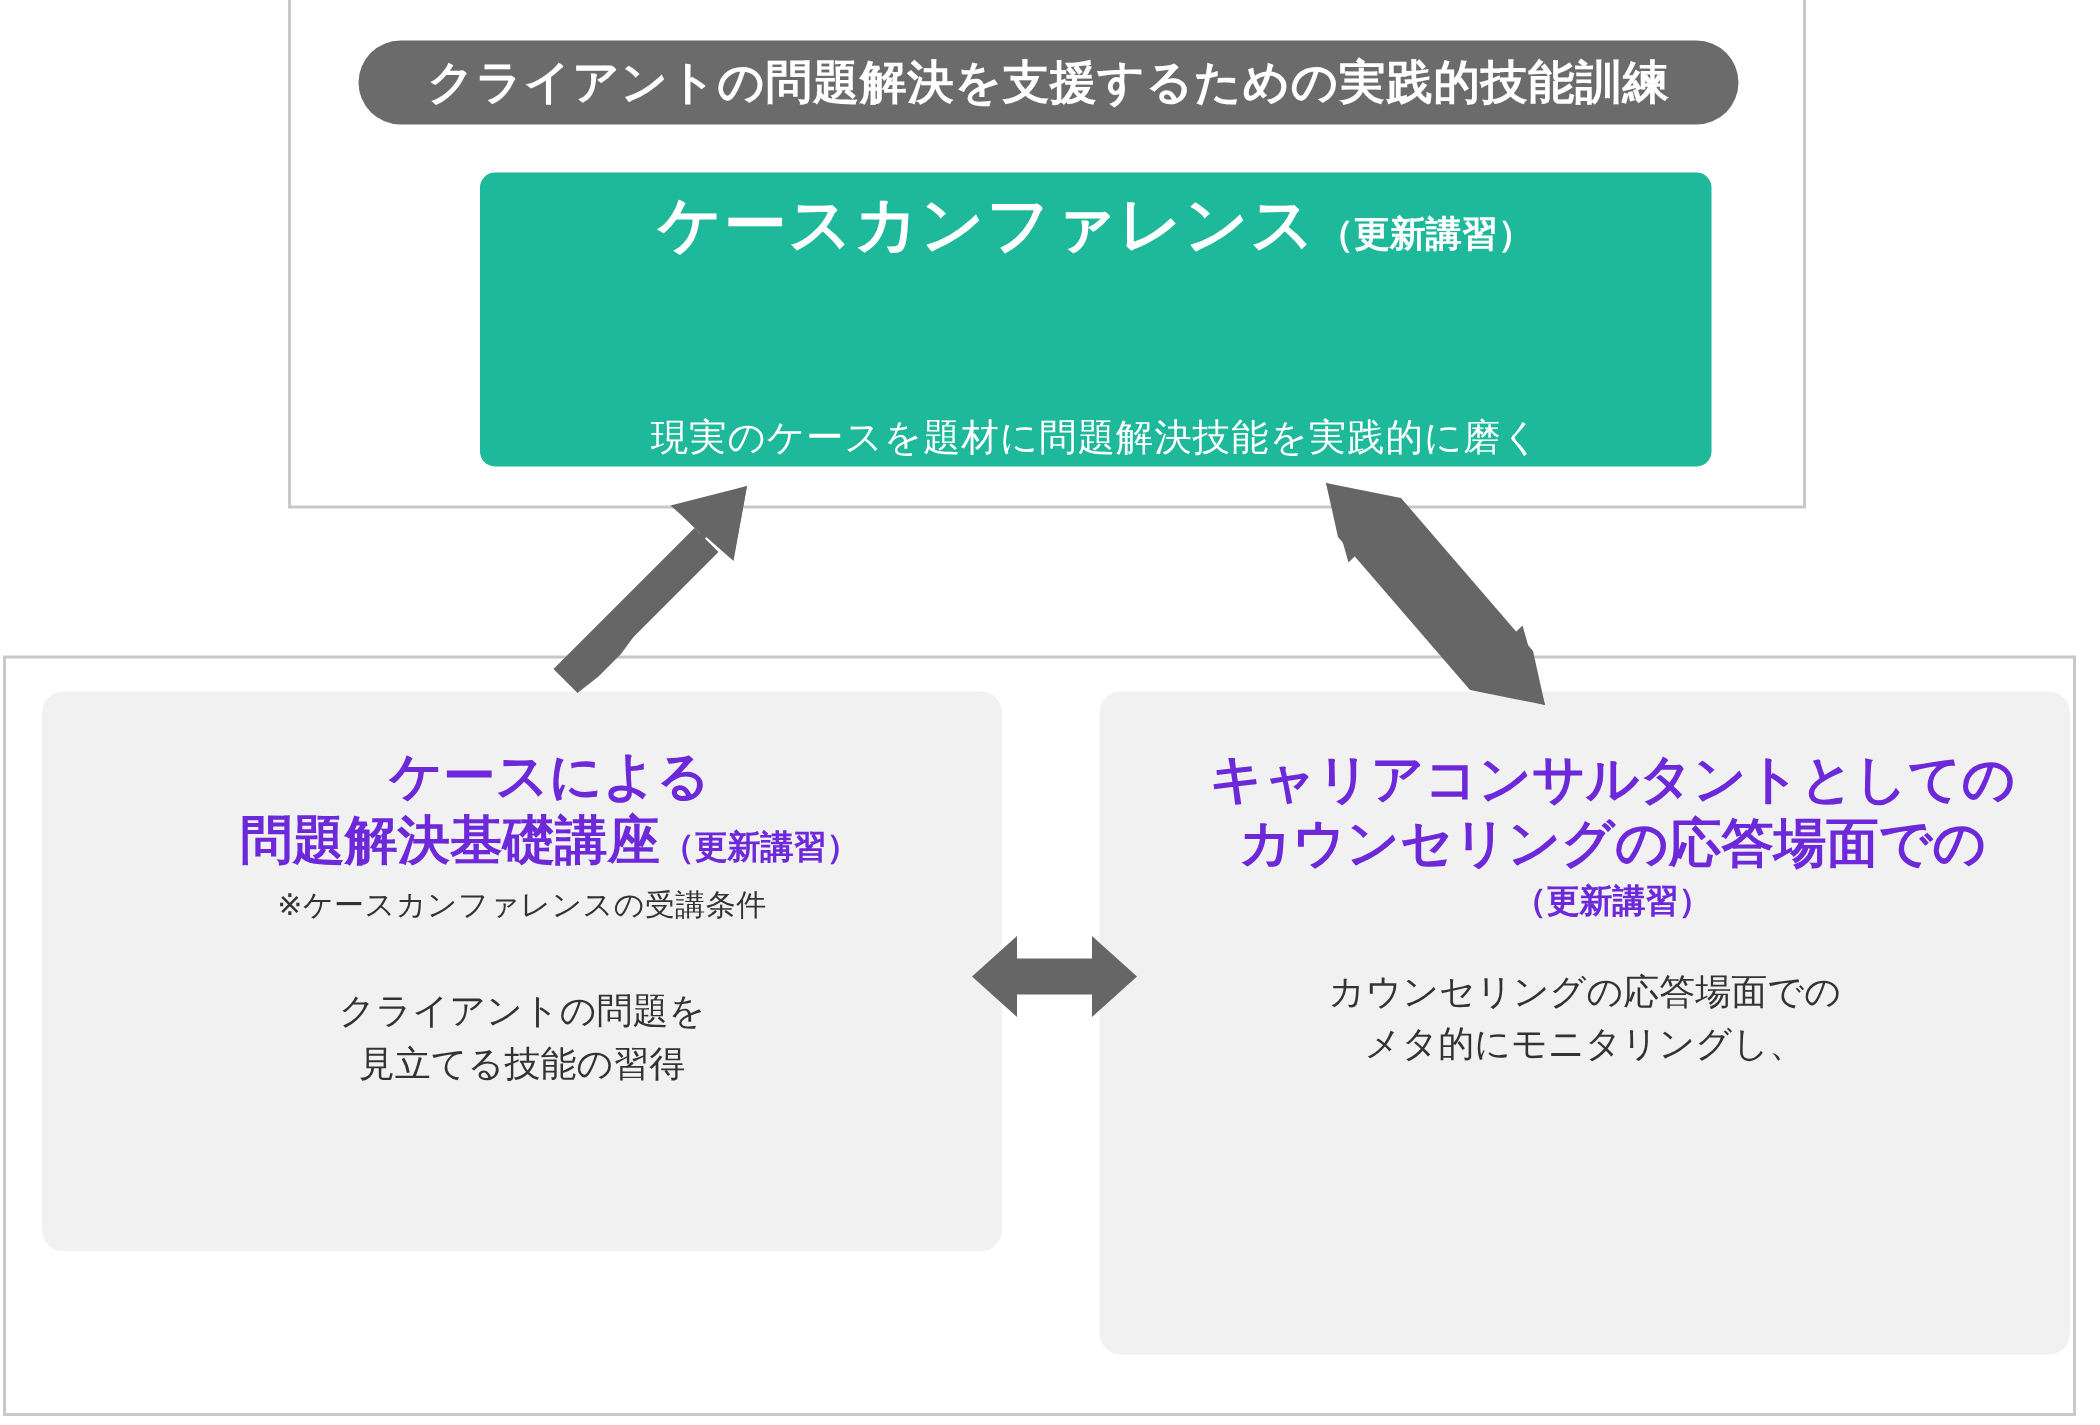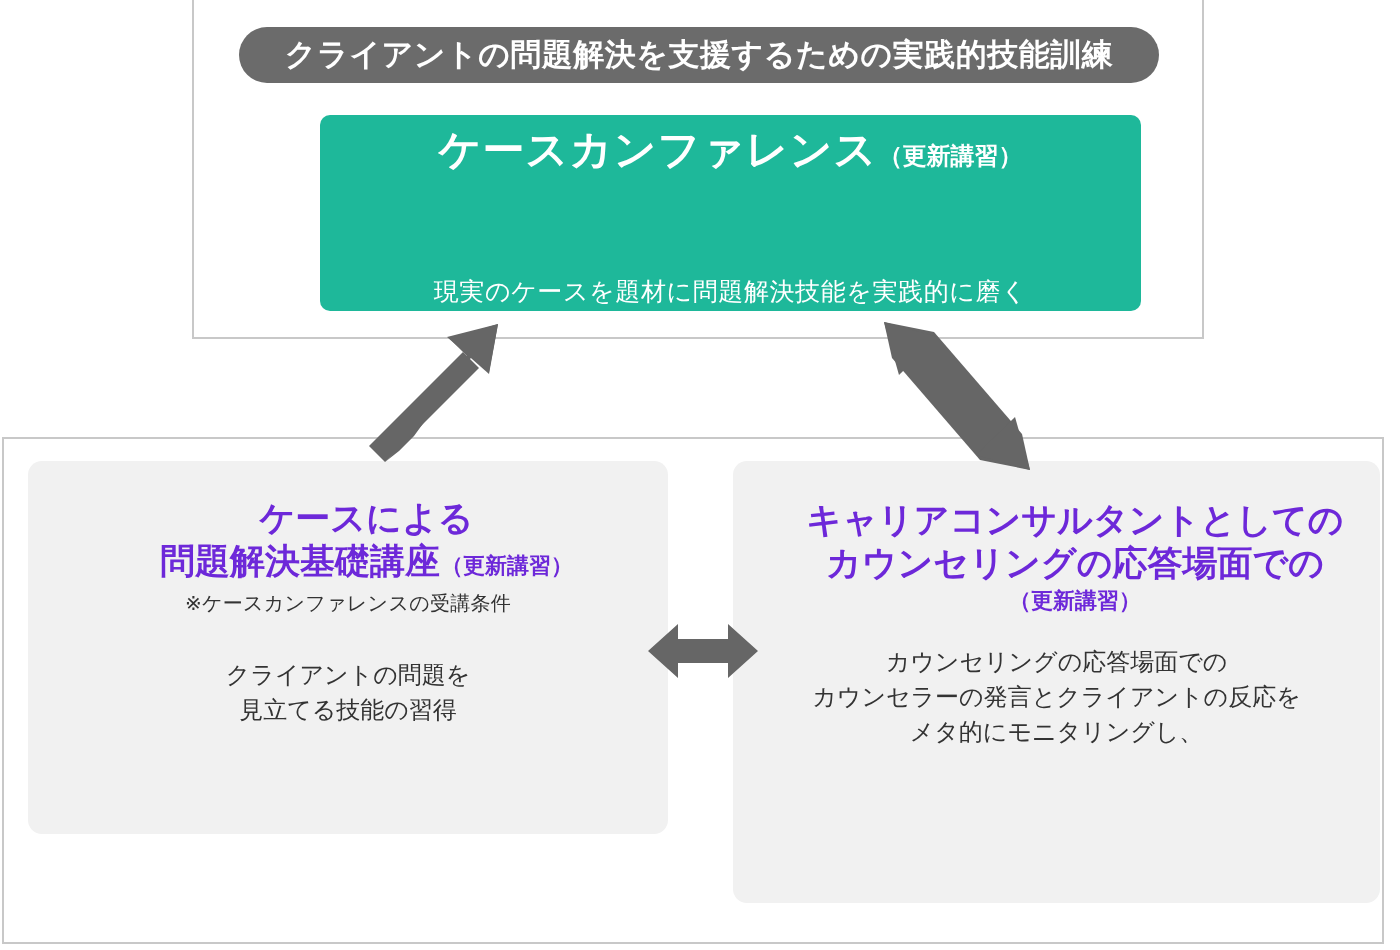--- a/index.html
+++ b/index.html
@@ -226,21 +226,20 @@
   </div>
 
   <div class="card" id="card-right">
     <div class="card-title">
       <span class="title-line">キャリアコンサルタントとしての</span>
       <span class="title-line">カウンセリングの応答場面での</span>
       <span class="title-note-block">（更新講習）</span>
     </div>
     <div class="card-body">
       <span class="title-line">カウンセリングの応答場面での</span>
-      <span class="title-line">カウンセラーの発言とクライアントの反応を</span>
       <span class="title-line">メタ的にモニタリングし、</span>
     </div>
   </div>
 
 
   <svg class="arrow" id="arrow-left-diagonal" viewBox="0 0 160 160">
     <polygon fill="#666666" points="30,150 53,125 112,44 95,27 143,12 134,60 118,43 59,124 44,139"></polygon>
     <polygon fill="#666666" points="30,150 14,134 108,40 124,56"></polygon>
     <polygon fill="#666666" points="143,12 134,62 92,25"></polygon>
   </svg>

